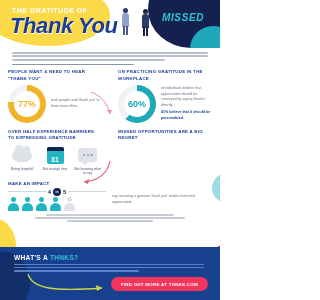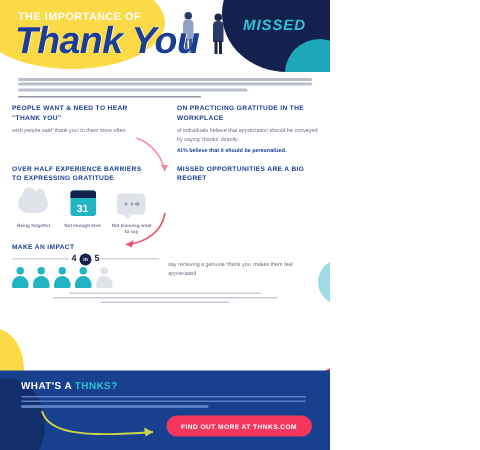--- a/index.html
+++ b/index.html
@@ -33,21 +33,21 @@
     color: #2ec4d6; font-size: 10px; font-weight: bold;
     letter-spacing: .6px; font-style: italic; z-index: 6;
   }
   .title-top {
     position: absolute; left: 12px; top: 6px; z-index: 5;
     color: #ffffff; font-size: 7.2px; font-weight: bold;
     letter-spacing: .35px;
   }
   .title-main {
     position: absolute; left: 10px; top: 13px; z-index: 5;
-    color: #1b3d96; font-size: 25px; font-weight: bold;
+    color: #1b3d96; font-size: 22px; font-weight: bold;
     font-style: italic; letter-spacing: -.4px;
     text-shadow: .5px .5px 0 #fff;
   }
   .ppl { position: absolute; left: 120px; top: 8px; z-index: 4; }
   .person { position: absolute; }
   .p-head { width: 5px; height: 5px; border-radius: 50%; position: absolute; }
   .p-body { position: absolute; width: 7px; height: 14px; }
   .p-leg { position: absolute; width: 1.6px; height: 9px; }
 
   
@@ -238,21 +238,21 @@
         <div class="p-leg" style="background:#4a5b86;left:6px;top:18px;"></div>
       </div>
       <div class="person" style="left:20px;top:1px;">
         <div class="p-head" style="background:#1b2546;left:3px;top:0;"></div>
         <div class="p-body" style="background:#2b3a67;left:2px;top:5px;border-radius:3px 3px 0 0;"></div>
         <div class="p-leg" style="background:#1b2546;left:3px;top:18px;"></div>
         <div class="p-leg" style="background:#1b2546;left:6px;top:18px;"></div>
       </div>
     </div>
 
-    <div class="title-top">THE IMPORTANCE OF</div>
+    <div class="title-top">THE GRATITUDE OF</div>
     <div class="title-main">Thank You</div>
     <div class="logo">MISSED</div>
   </div>
 
   <div class="intro">
     <div class="tline s1"></div>
     <div class="tline s2"></div>
     <div class="tline s3"></div>
     <div class="tline q"></div>
     <span class="sr-only">In today's world, different types of technologies have changed how we communicate and connect with each other. Now more than ever, it's becoming simpler and harder to contact someone across a barrier, which is all it takes for a correct decision, and show our appreciation to a moment.</span>
@@ -263,27 +263,37 @@
 
     <div class="blob blob-yellow-l"></div>
     <div class="blob blob-pink-r"></div>
     <div class="blob blob-teal-r2"></div>
 
     <div class="row">
 
       <div class="cell">
         <div class="sec-head">PEOPLE WANT &amp; NEED TO HEAR "THANK YOU"</div>
         <div class="stat-row">
+          <div class="donut d-yellow">
+            <div class="ring" style="background:conic-gradient(#f0b429 0% 77%, #f1f2f5 77% 100%);"></div>
+            <div class="hole"></div>
+            <div class="val">77%</div>
+          </div>
           <div class="cap">wish people said 'thank you' to them more often.</div>
         </div>
       </div>
 
       <div class="cell">
         <div class="sec-head">ON PRACTICING GRATITUDE IN THE WORKPLACE</div>
         <div class="stat-row">
+          <div class="donut d-teal">
+            <div class="ring" style="background:conic-gradient(#1fa7ba 0% 60%, #f1f2f5 60% 100%);"></div>
+            <div class="hole"></div>
+            <div class="val">60%</div>
+          </div>
           <div class="cap">
             <span>of individuals believe that appreciation should be conveyed by saying 'thanks' directly.</span>
             <span class="bold">41% believe that it should be personalized.</span>
           </div>
         </div>
       </div>
 
     </div>
 
     <div class="row" style="margin-top:6px;">

